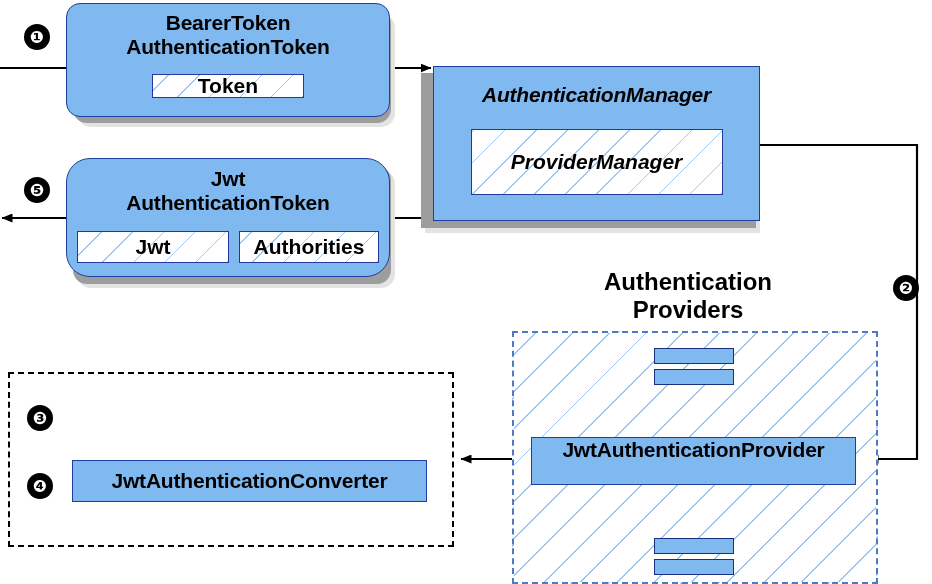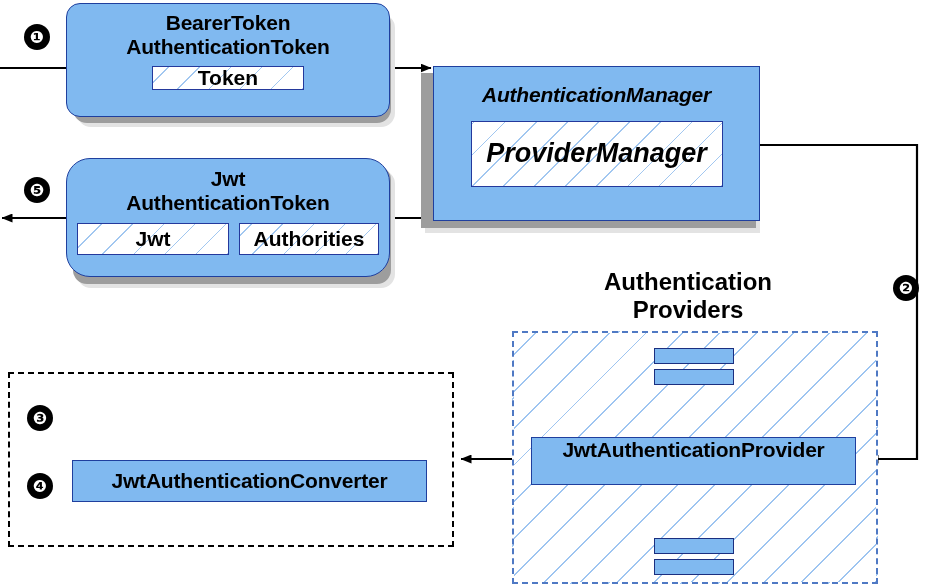--- a/index.html
+++ b/index.html
@@ -29,20 +29,21 @@
     position: absolute;
     box-sizing: border-box;
     background: #80b9f0;
     border: 1.5px solid #1f3f9e;
     color: #000000;
     font-weight: bold;
     display: flex;
     flex-direction: column;
     align-items: center;
     z-index: 5;
+    gap: 8px;
   }
   .node.rounded {
     border-radius: 14px;
   }
   .shadow {
     position: absolute;
     z-index: 2;
     background: #9d9d9d;
   }
   .shadow.rounded { border-radius: 14px; }
@@ -200,21 +201,21 @@
   <div class="shadow2" style="left:521px; top:447px; width:340px; height:35px;"></div>
   <div class="shadow" style="left:517px; top:442px; width:340px; height:35px;"></div>
   <div class="node" style="left:531px; top:437px; width:325px; height:48px; justify-content:flex-start;">
     <div class="node-title" style="font-size:21px;">JwtAuthenticationProvider</div>
   </div>
 
   <div class="shadow2" style="left:425px; top:78px; width:335px; height:155px;"></div>
   <div class="shadow" style="left:421px; top:73px; width:335px; height:155px;"></div>
   <div class="node" style="left:433px; top:66px; width:327px; height:155px; padding-top:16px;font-style:italic;">
     <div class="node-title" style="font-size:21px;">AuthenticationManager</div>
-    <div class="slot" style="margin-top:14px; width:252px; height:66px; font-size:27px;text-align:center;">
+    <div class="slot" style="margin-top:14px; width:252px; height:66px; font-size:21px;text-align:center;">
       <span>ProviderManager</span>
     </div>
   </div>
 
   <div class="shadow2 rounded" style="left:77px; top:14px; width:318px; height:113px;"></div>
   <div class="shadow rounded" style="left:73px; top:10px; width:318px; height:113px;"></div>
   <div class="node rounded" style="left:66px; top:3px; width:324px; height:114px; padding-top:7px;">
     <div class="node-title" style="font-size:21px;">BearerToken
 AuthenticationToken</div>
     <div class="slot" style="margin-top:8px; width:152px; height:24px; font-size:21px;">

